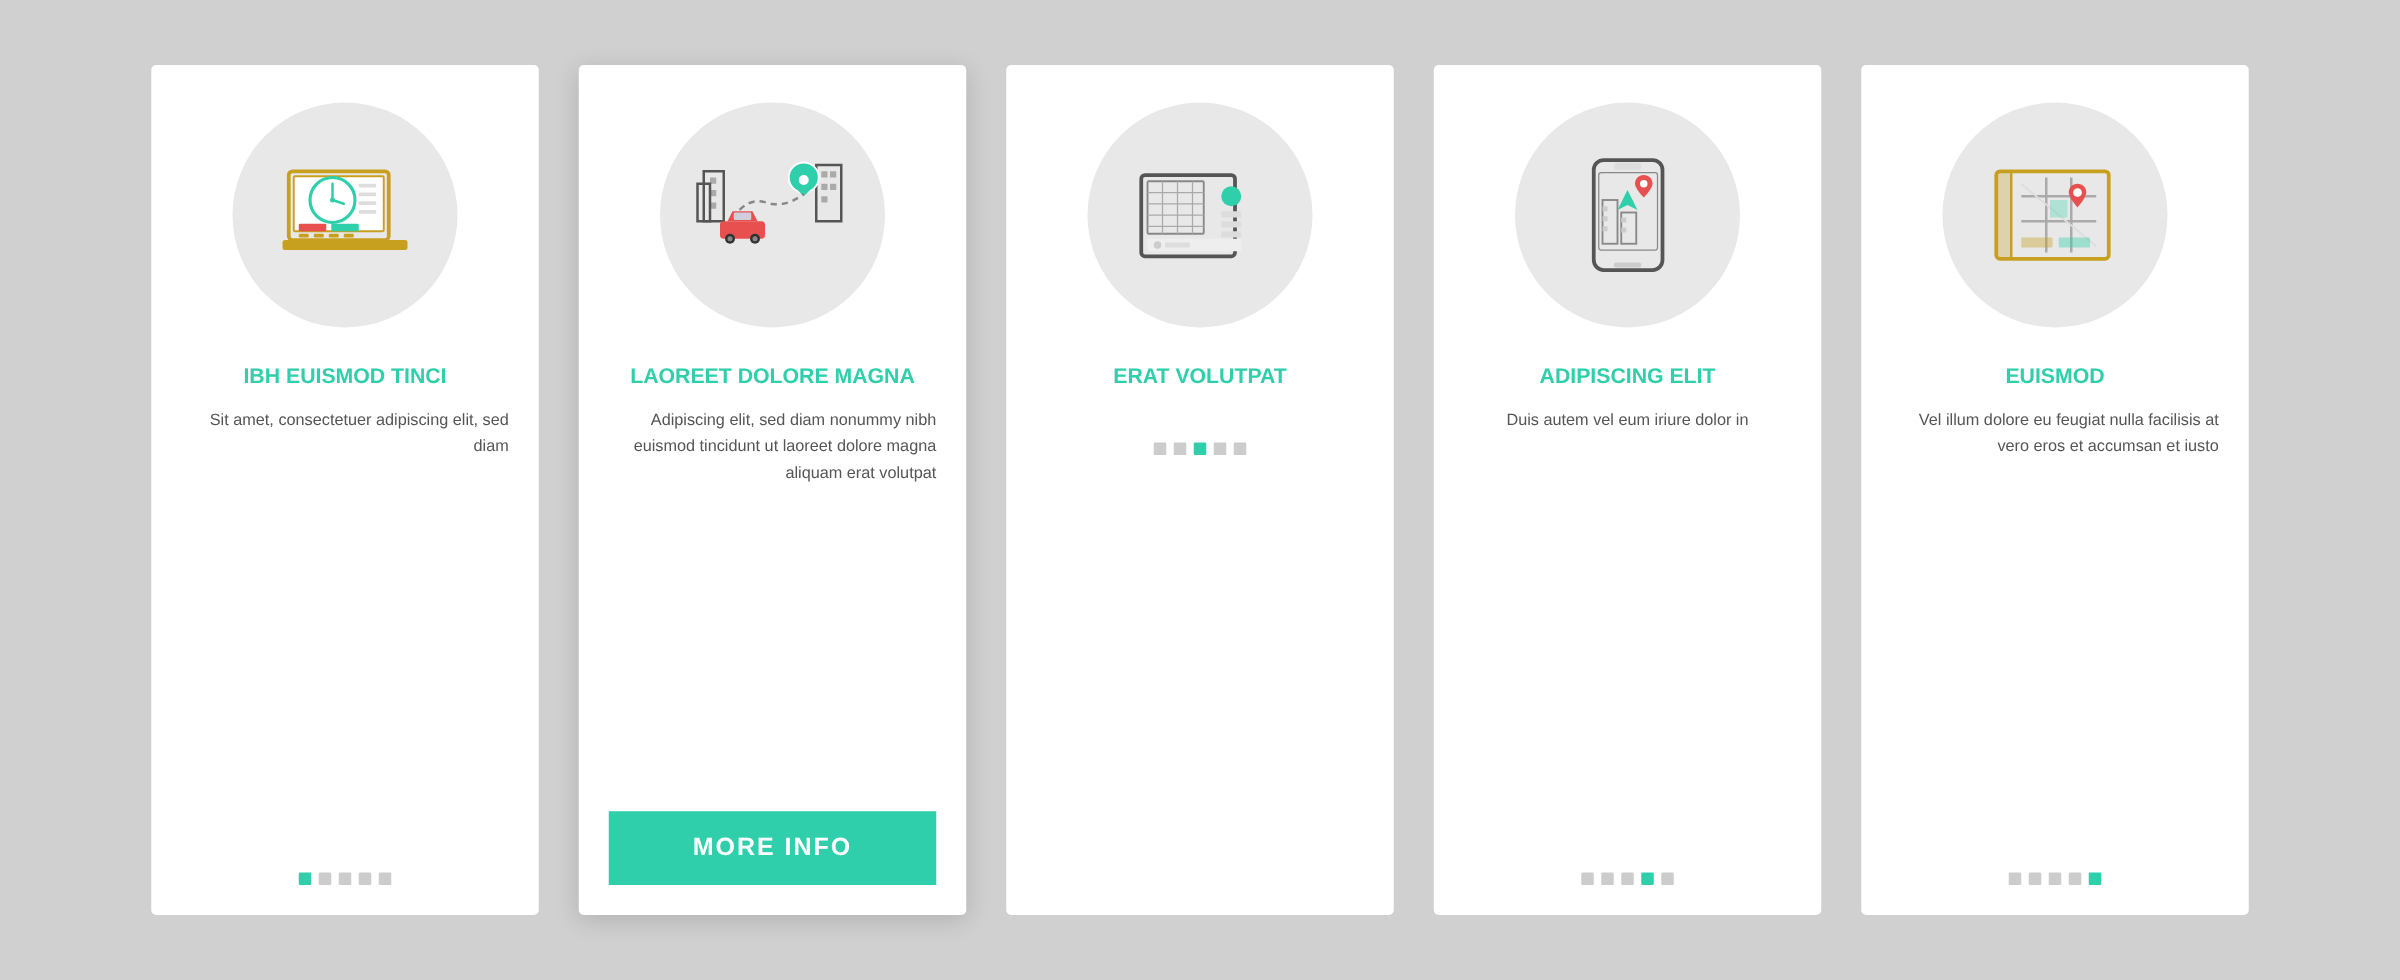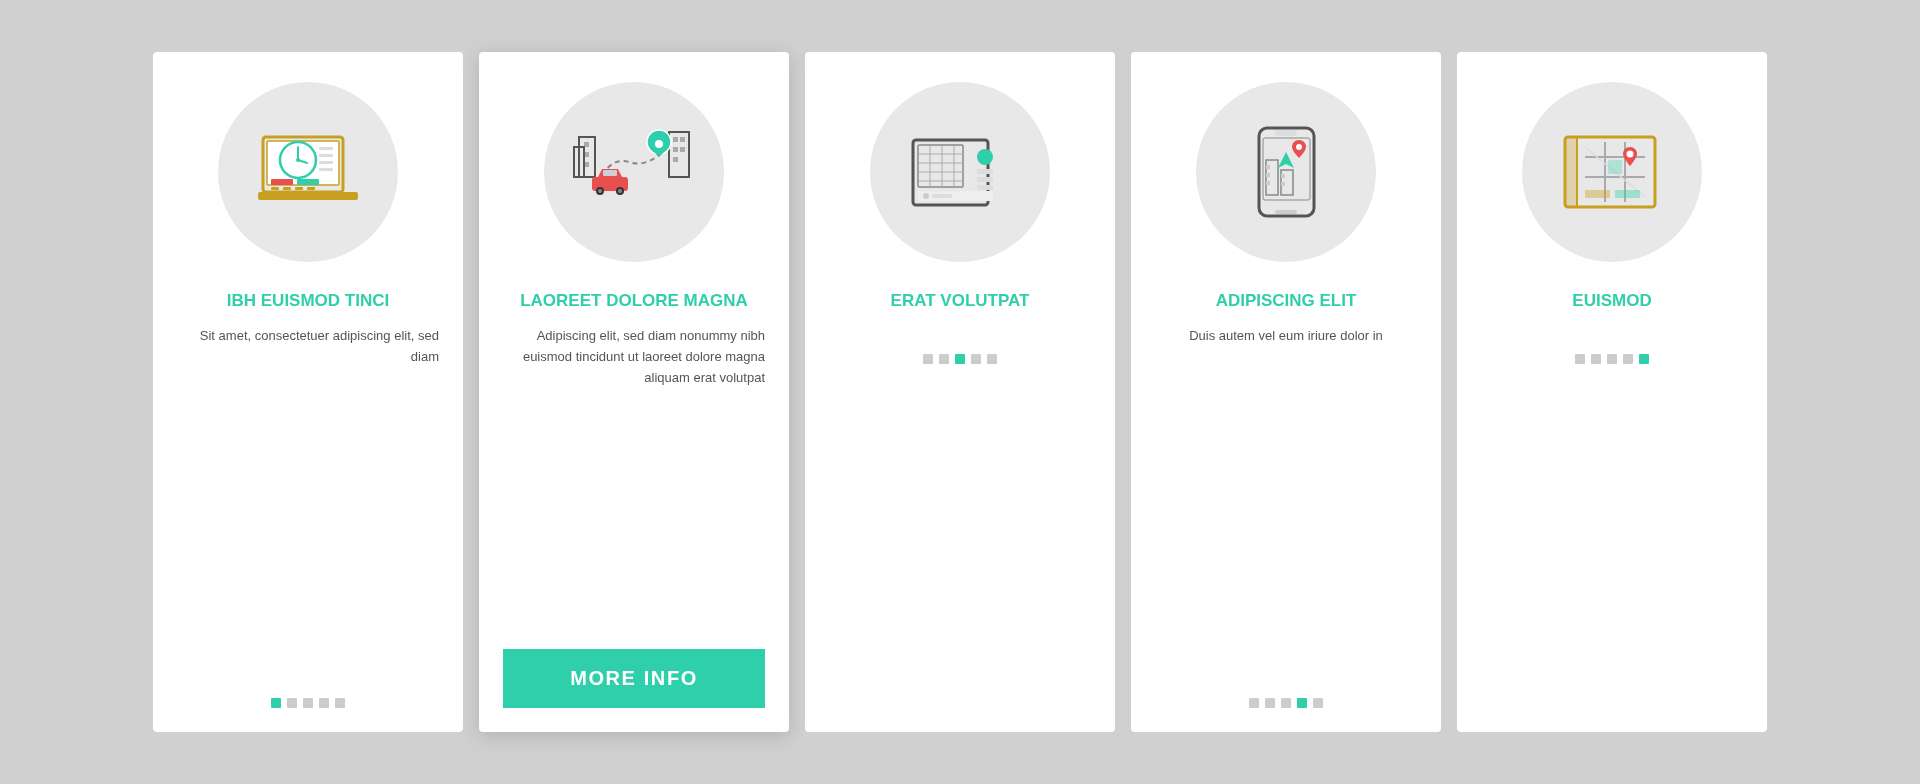--- a/index.html
+++ b/index.html
@@ -10,21 +10,21 @@
       background: #d0d0d0;
       display: flex;
       align-items: center;
       justify-content: center;
       font-family: Arial, Helvetica, sans-serif;
       overflow: hidden;
     }
 
     .cards-container {
       display: flex;
-      gap: 0px;
+      gap: 16px;
       align-items: stretch;
       height: 680px;
     }
 
     .card {
       background: #ffffff;
       width: 310px;
       display: flex;
       flex-direction: column;
       align-items: center;
@@ -306,20 +306,21 @@
         <rect x="53" y="38" width="14" height="14" fill="#2ecfaa" opacity="0.3"></rect>
 
         <path d="M75 25 C71 25 68 28 68 32 C68 36 75 44 75 44 C75 44 82 36 82 32 C82 28 79 25 75 25Z" fill="#e85050"></path>
         <circle cx="75" cy="32" r="3.5" fill="white"></circle>
 
         <rect x="30" y="68" width="25" height="8" rx="1" fill="#c8a020" opacity="0.4"></rect>
         <rect x="60" y="68" width="25" height="8" rx="1" fill="#2ecfaa" opacity="0.4"></rect>
       </svg>
     </div>
     <div class="card-title">EUISMOD</div>
+    <div class="card-desc">Vel illum dolore eu feugiat nulla facilisis at vero eros et accumsan et iusto</div>
     <div class="card-footer">
       <div class="dots">
         <div class="dot"></div>
         <div class="dot"></div>
         <div class="dot"></div>
         <div class="dot"></div>
         <div class="dot active-dot"></div>
       </div>
     </div>
   </div>

